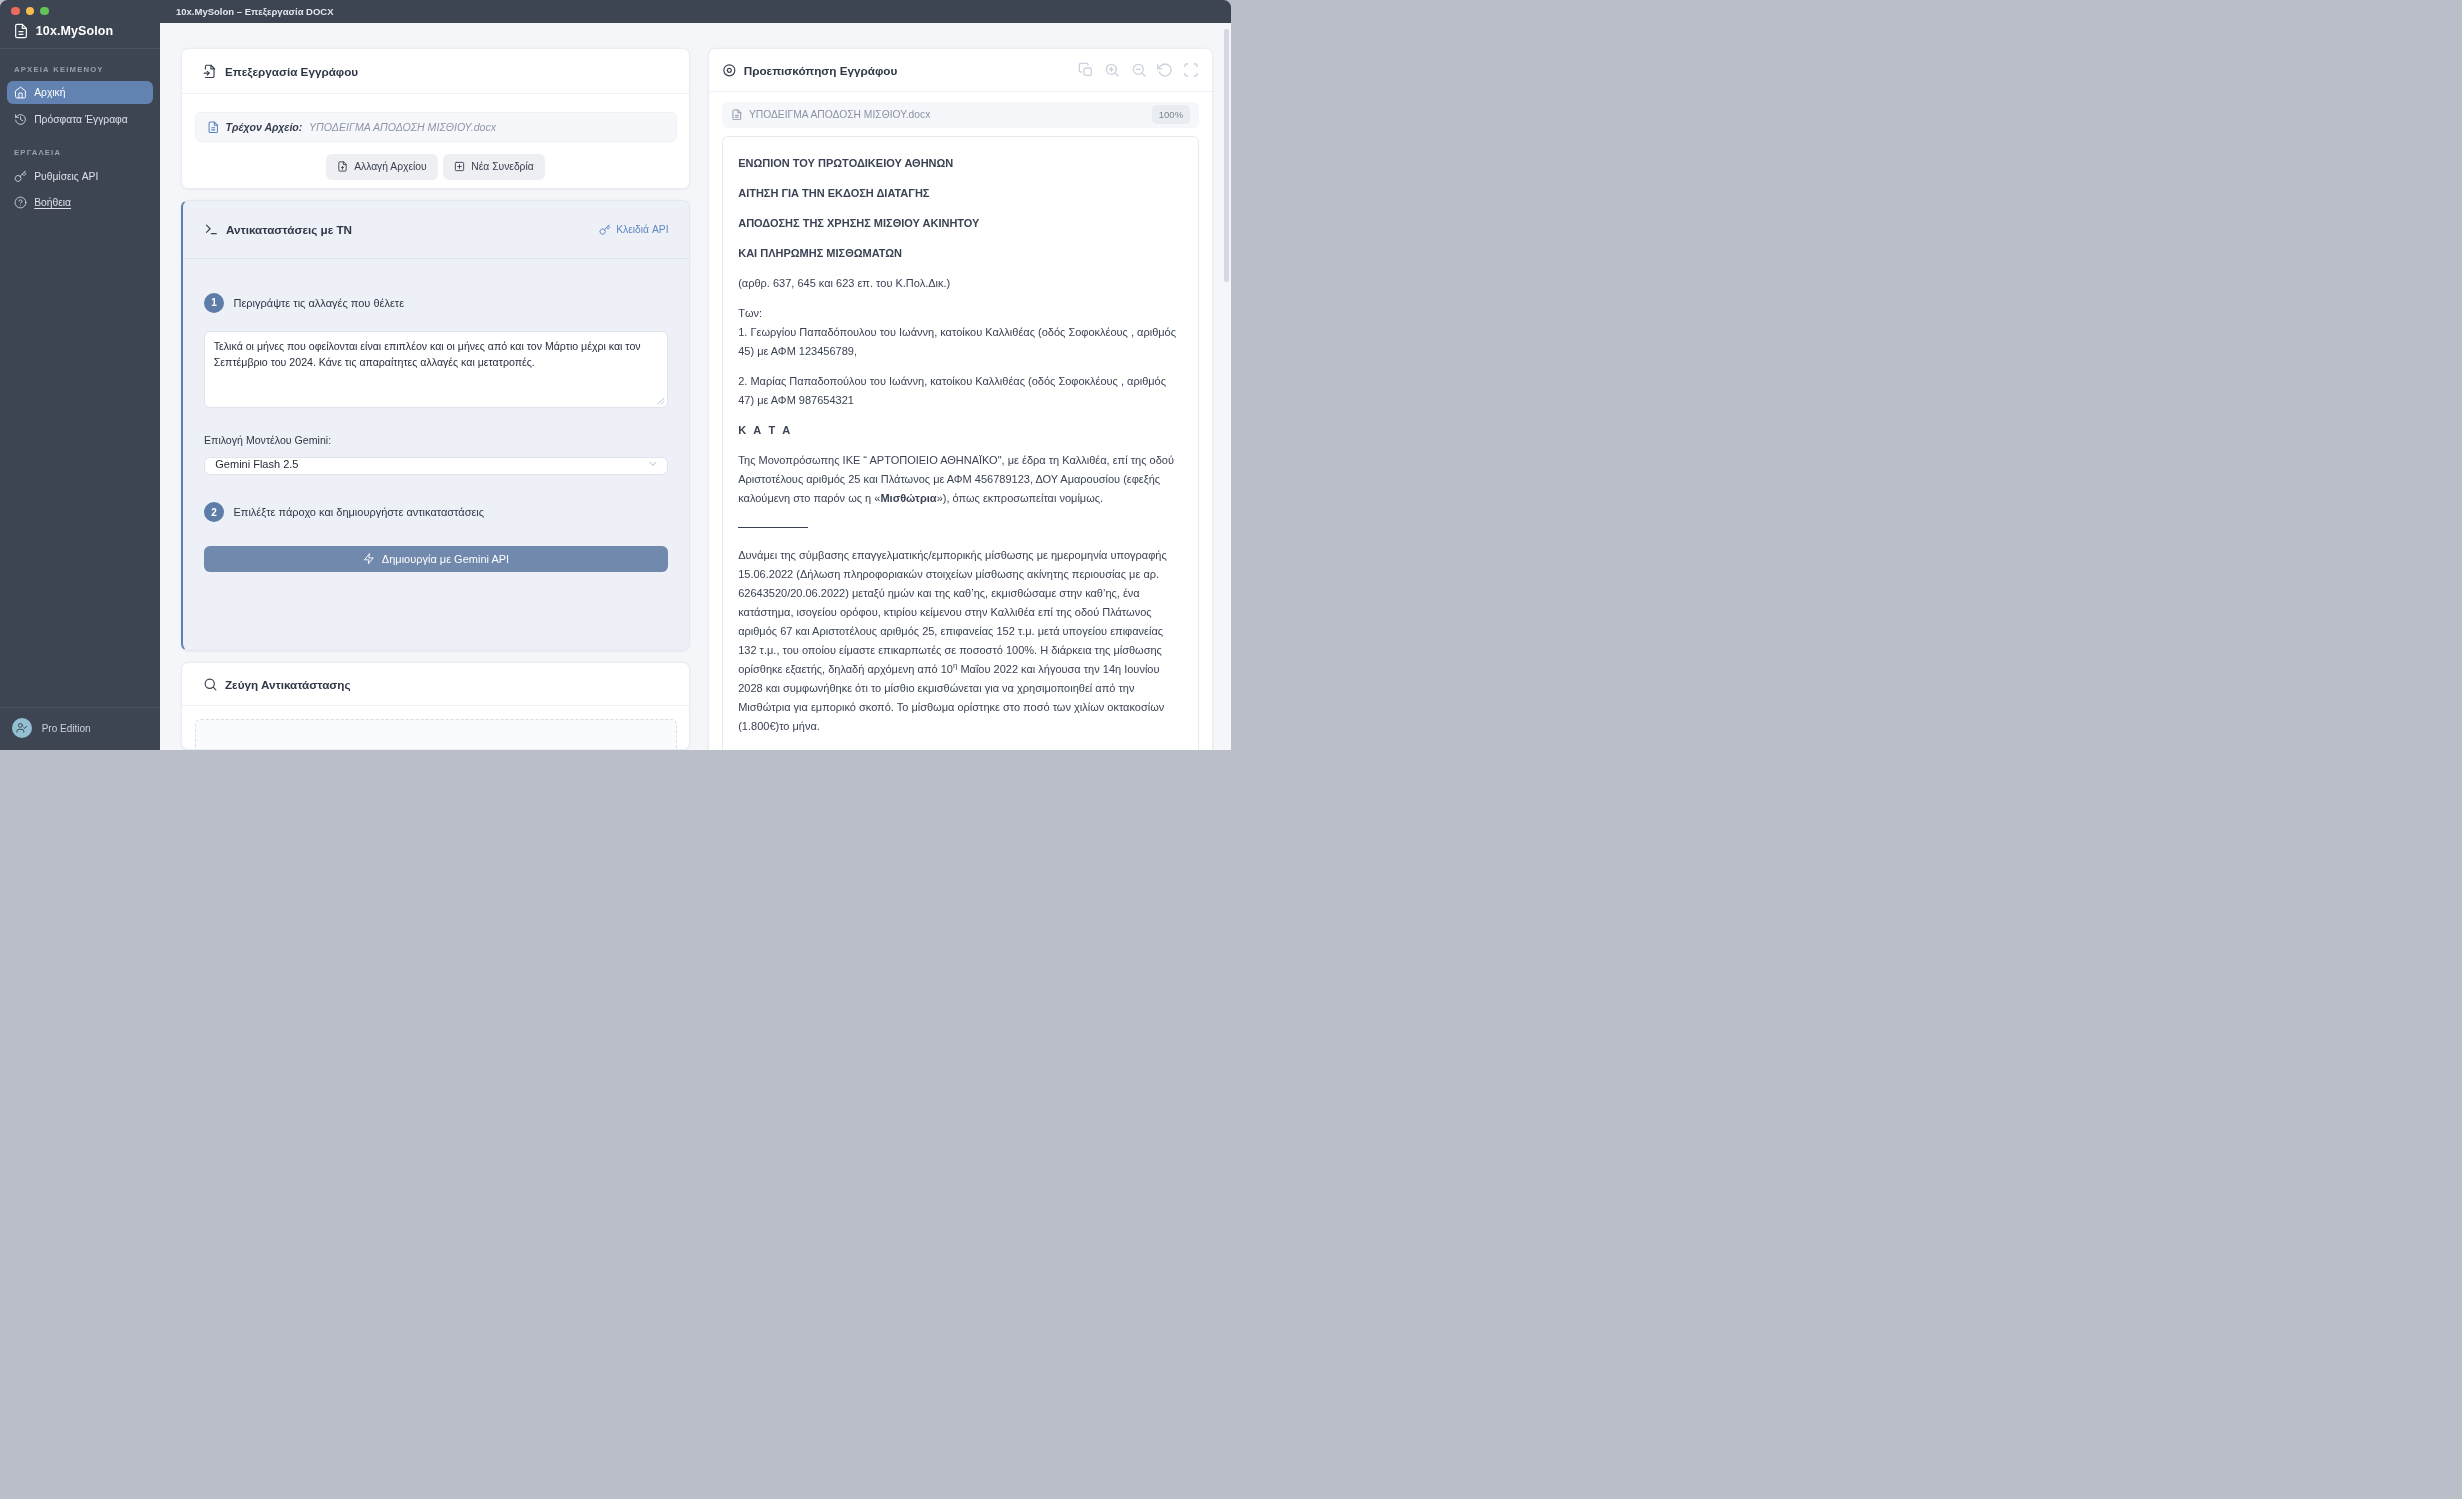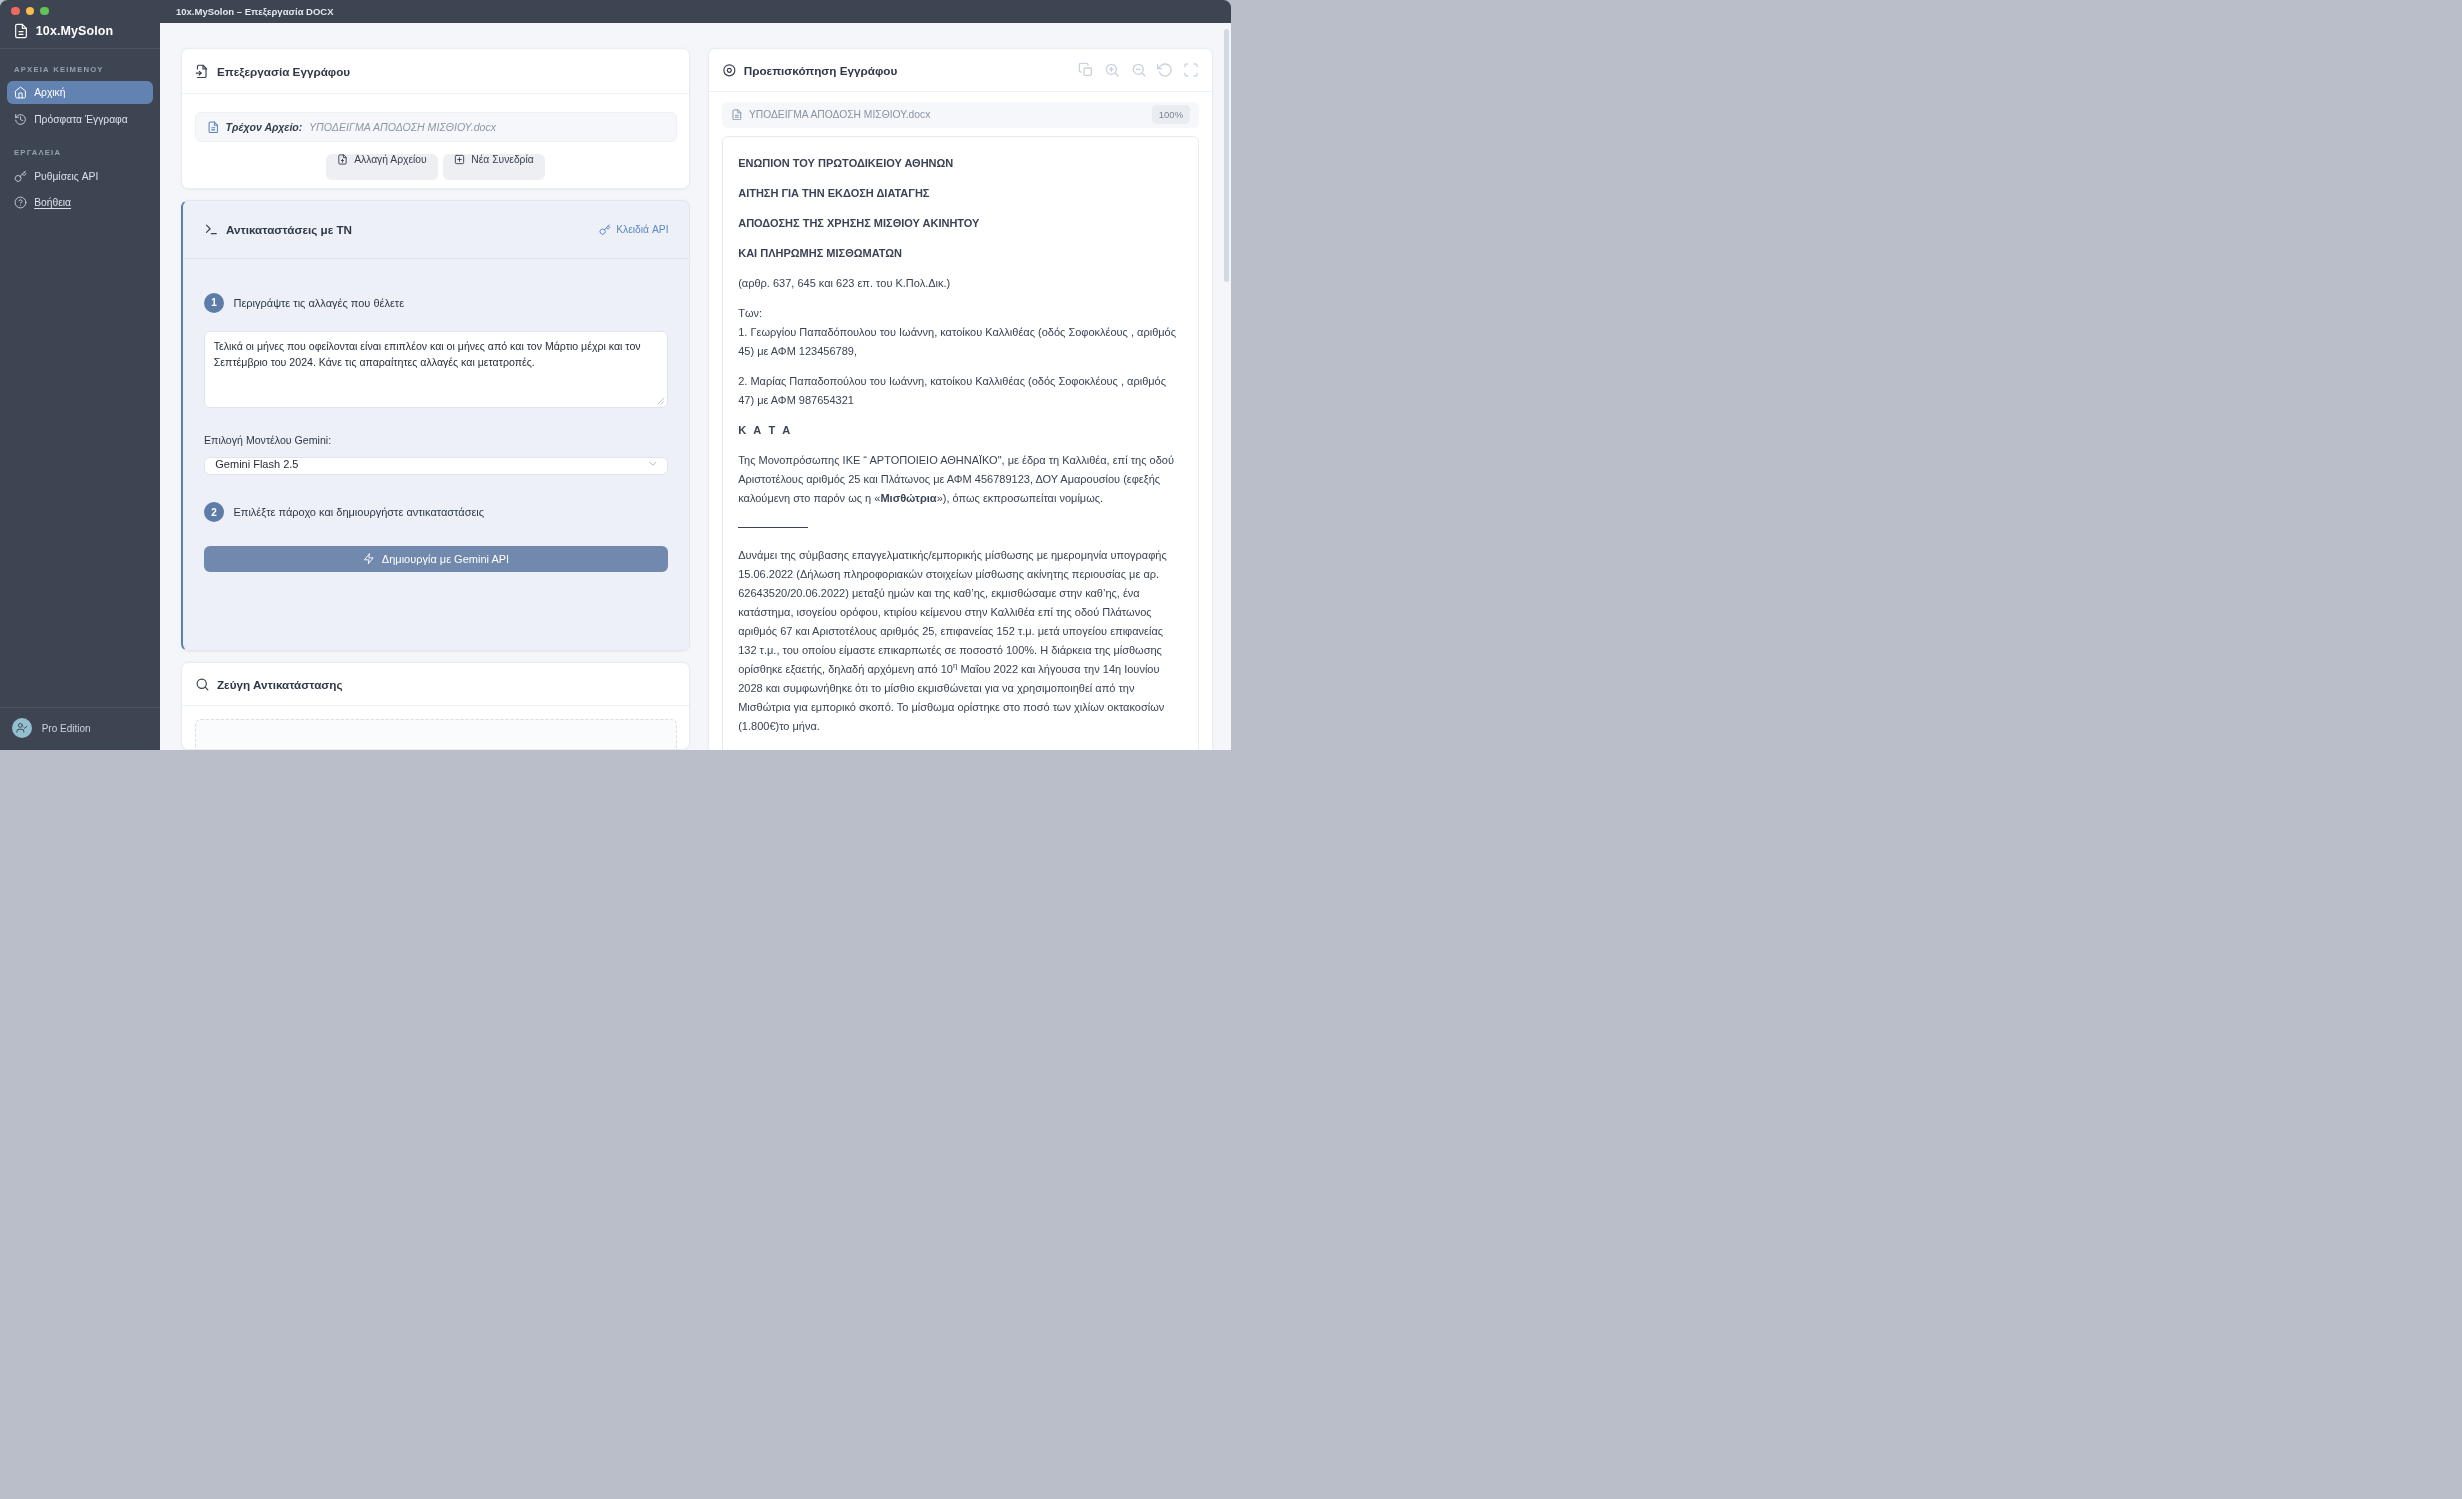--- a/index.html
+++ b/index.html
@@ -34,34 +34,34 @@
   
   .main { flex:1; display:flex; flex-direction:column; min-width:0; }
   .titlebar { height:23px; min-height:23px; background:#3d4452; display:flex; align-items:center;
               padding-left:16px; font-size:9.5px; font-weight:600; color:#e3e7ed; }
   .content { flex:1; display:flex; gap:18.3px; padding:25px 18.3px 0 21px; overflow:hidden; }
   .col-left { width:509px; min-width:509px; display:flex; flex-direction:column; gap:11px; }
   .col-right { flex:1; min-width:0; }
 
   .card { background:#ffffff; border:0.7px solid #e9edf2; border-radius:7.3px;
           box-shadow:0 0.7px 2.2px rgba(16,24,40,.05); }
-  .card-head { display:flex; align-items:center; gap:7.3px; padding:0 13px;
+  .card-head { display:flex; align-items:center; gap:7.3px; padding:0 21px;
                border-bottom:0.7px solid #eef1f4; font-size:11.7px; font-weight:700; color:#2f3747; }
   .hicon { display:flex; width:14.7px; height:14.7px; color:#39414f; }
 
   
   .card-editor { height:147px; }
   .card-editor .card-head { height:45px; }
   .filebar { margin:18.3px 12.5px 0; height:30px; background:#f5f7fa; border:0.7px solid #eef0f4;
              border-radius:5.9px; display:flex; align-items:center; gap:6.6px; padding:0 11px;font-style:italic; }
   .filebar .ficon { display:flex; width:12.5px; height:12.5px; color:#5b82c0; }
   .filebar .flabel { font-size:10.6px; font-weight:700; color:#353d4f; }
   .filebar .fname { font-size:10.6px; color:#8e97a7; }
   .btnrow { display:flex; justify-content:center; gap:4.4px; margin-top:11.7px; }
-  .btn { display:inline-flex; gap:5.9px; height:26px; padding:0 11.7px;
+  .btn { display:inline-flex; align-items:center; gap:5.9px; height:26px; padding:0 11.7px;
          background:#edeff3; border:none; border-radius:5.9px; font-size:10.3px; color:#39414f;
          font-family:inherit; cursor:pointer; }
   .btn .bicon { display:flex; width:11px; height:11px; color:#39414f; }
 
   
   .card-ai { height:471px; background:#edf1f7; border:0.7px solid #e3e8ef;
              border-left:2.9px solid #5c80b0; border-radius:7.3px; overflow:hidden; }
   .card-ai .card-head { height:58px; padding:0 20.5px 0 21px; border-bottom:0.7px solid #dee3ec; }
   .card-ai .head-spacer { flex:1; }
   .api-link { display:inline-flex; align-items:center; gap:5.1px; font-size:10.3px; font-weight:400;

